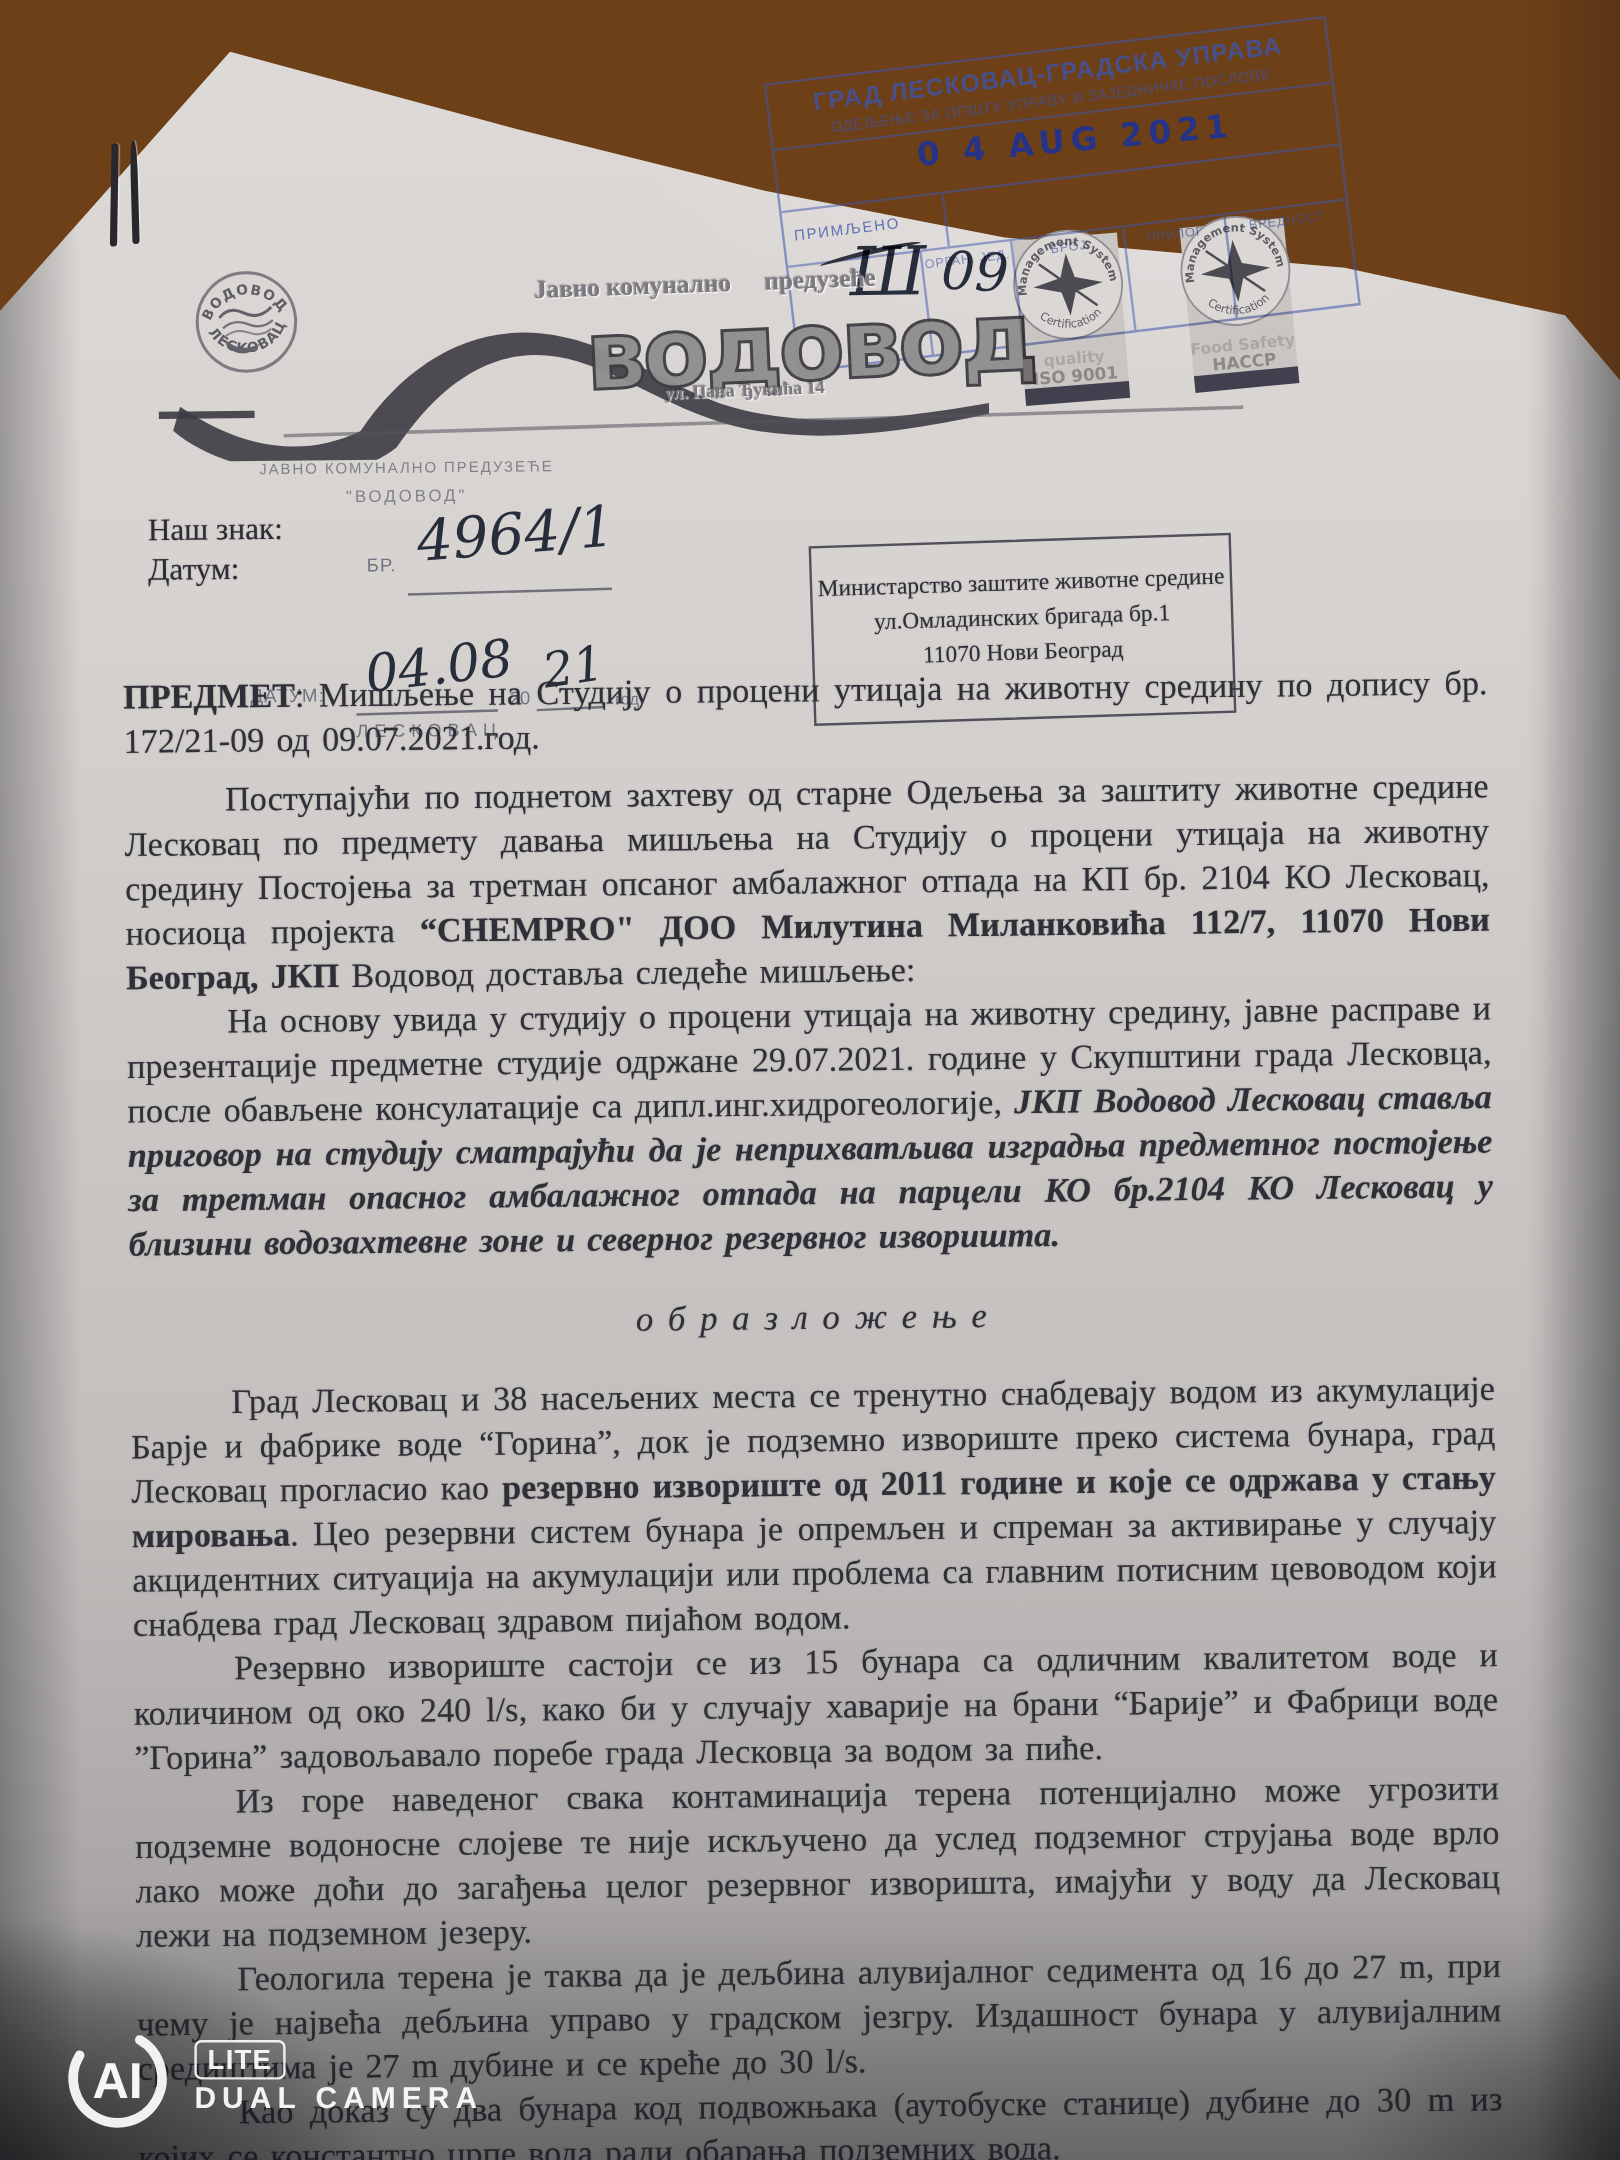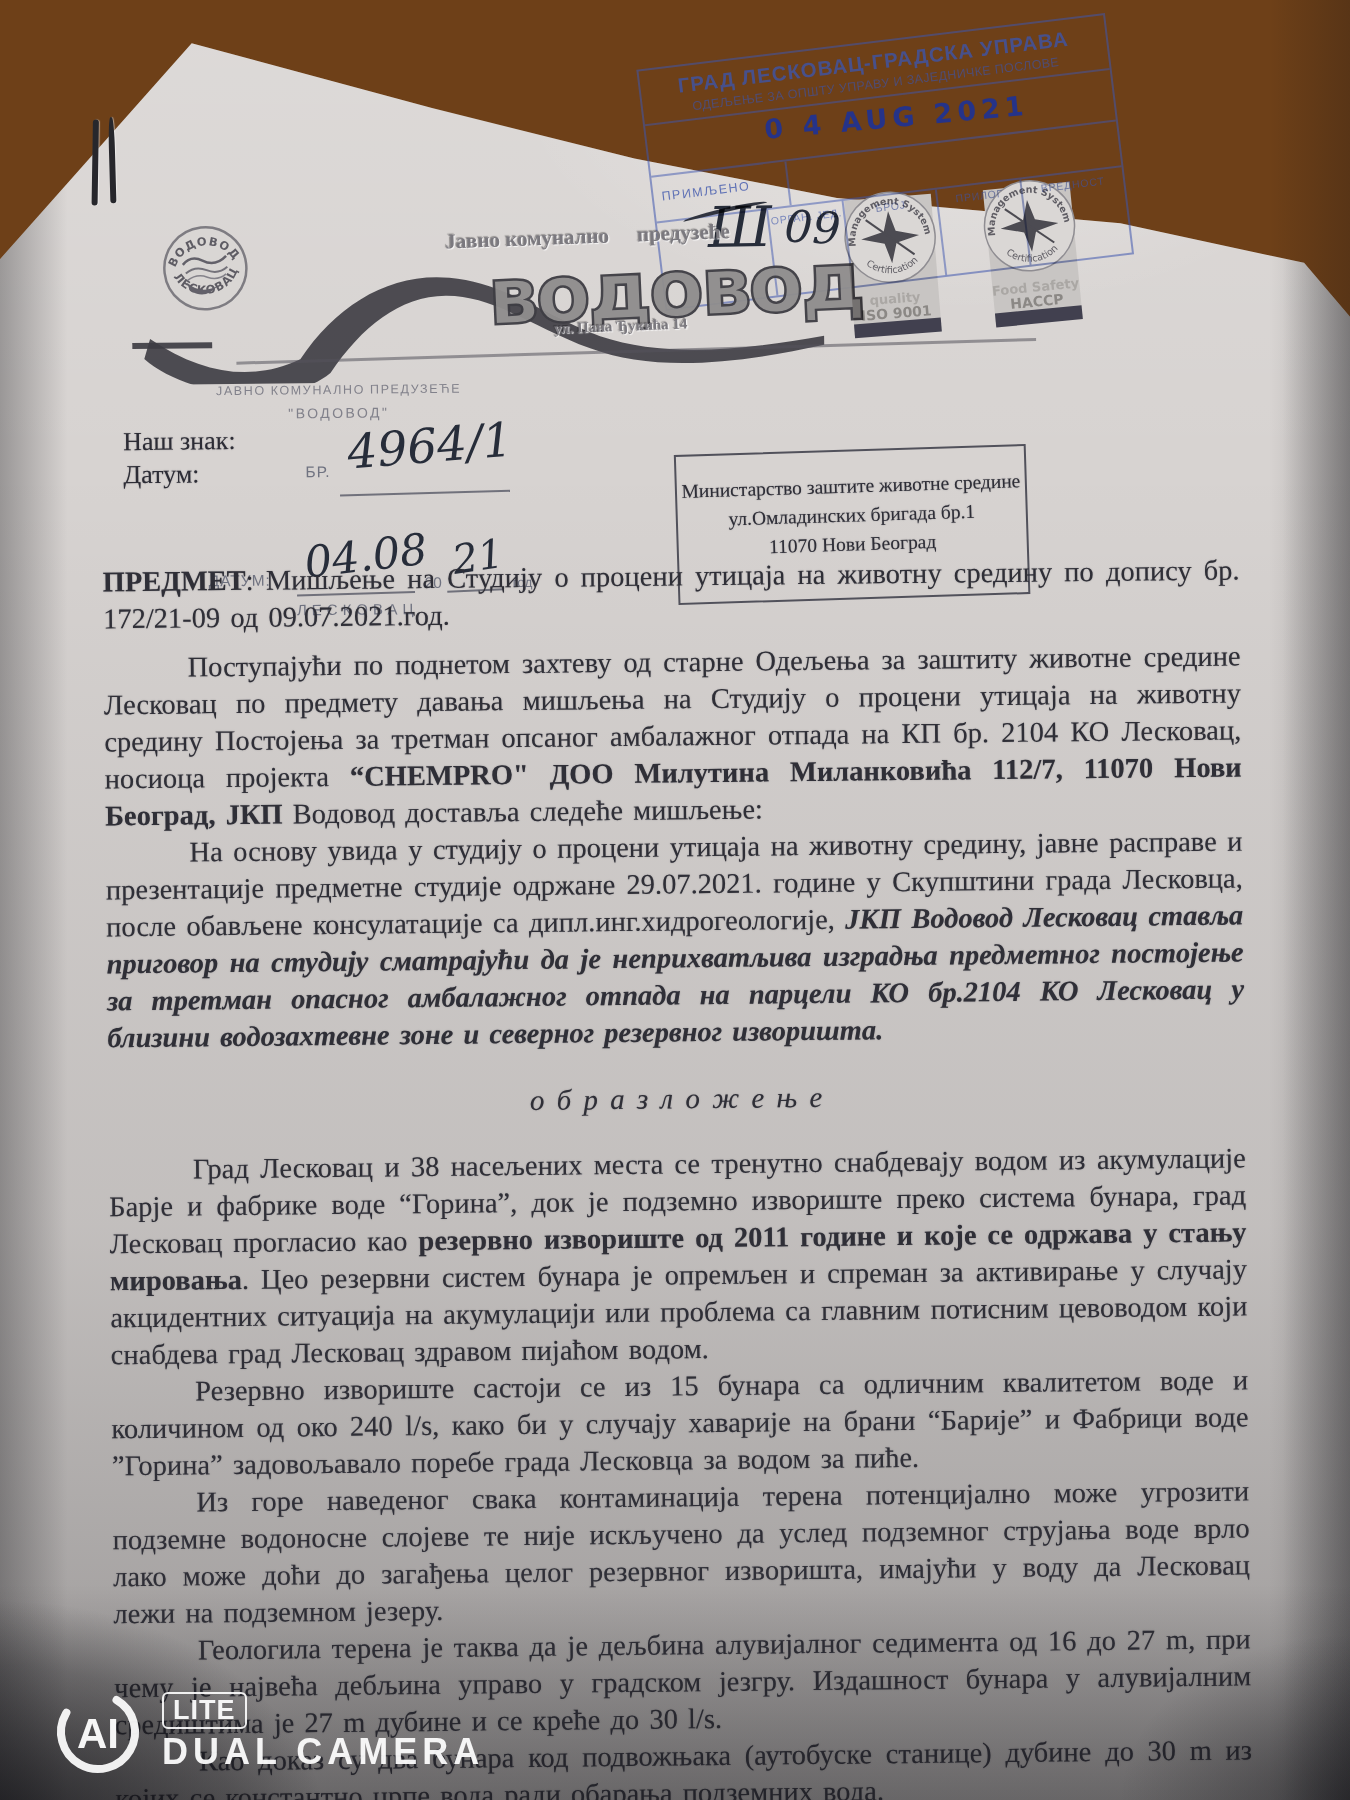--- a/index.html
+++ b/index.html
@@ -76,23 +76,23 @@
       radial-gradient(430px 310px at 0% 102%, rgba(14,14,18,.74), rgba(14,14,18,.28) 55%, transparent 76%),
       radial-gradient(320px 230px at 100% 100%, rgba(14,14,18,.45), transparent 72%),
       linear-gradient(to top, rgba(12,12,16,.35), transparent 12%),
       linear-gradient(to left, rgba(12,12,16,.22), transparent 6%);}
   
   .wm{left:52px;top:1686px;display:flex;align-items:center;gap:18px;color:rgba(255,255,255,.93);
     font-family:"Liberation Sans",sans-serif;z-index:30;}
   .wm-right{display:flex;flex-direction:column;gap:2px;}
   .wm-row1{display:flex;align-items:center;gap:14px;}
   .wm-model{font-size:46px;font-weight:bold;letter-spacing:1px;}
-  .wm-lite{border:2.5px solid rgba(255,255,255,.9);border-radius:6px;font-size:27px;font-weight:bold;
+  .wm-lite{border:2.5px solid rgba(255,255,255,.9);border-radius:6px;font-size:23px;font-weight:bold;
     padding:1px 9px;letter-spacing:1px;}
-  .wm-sub{font-size:36px;letter-spacing:5px;font-weight:bold;}
+  .wm-sub{font-size:25px;letter-spacing:5px;font-weight:bold;}
 </style>
 </head>
 <body>
 
 <div class="paper"></div>
 
 <div class="content">
 
   <span class="staple" style="left:100px;top:114px;transform:rotate(1.5deg);"></span>
   <span class="staple" style="left:117px;top:112px;transform:rotate(-1deg);border-radius:50% 50% 4px 4px;"></span>

